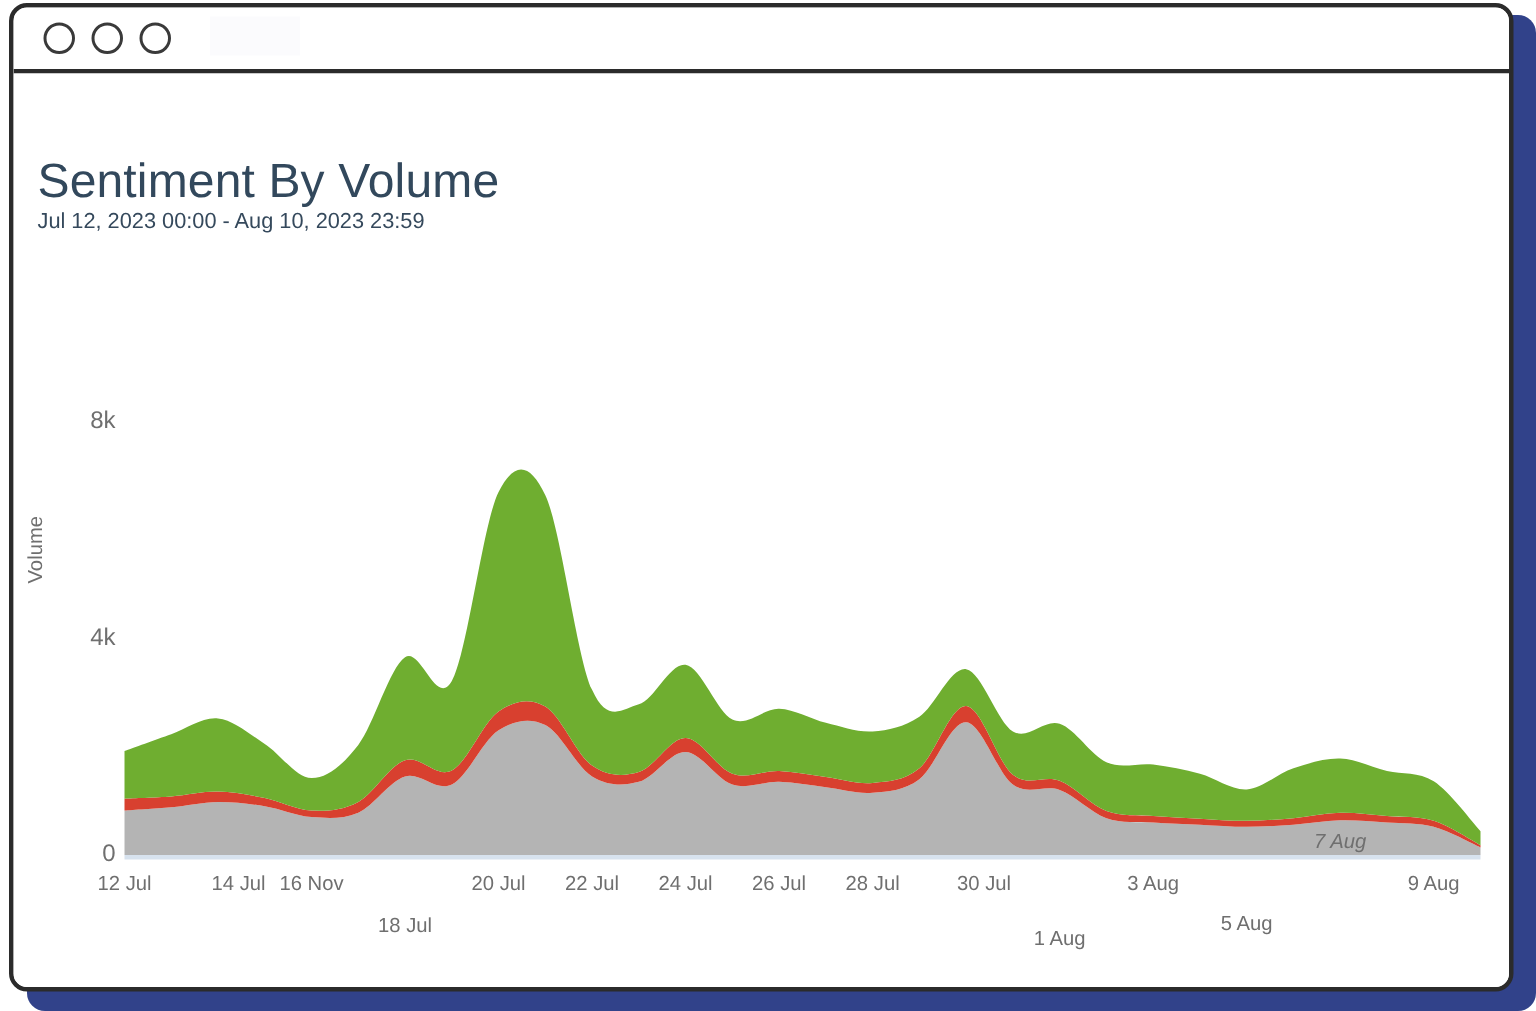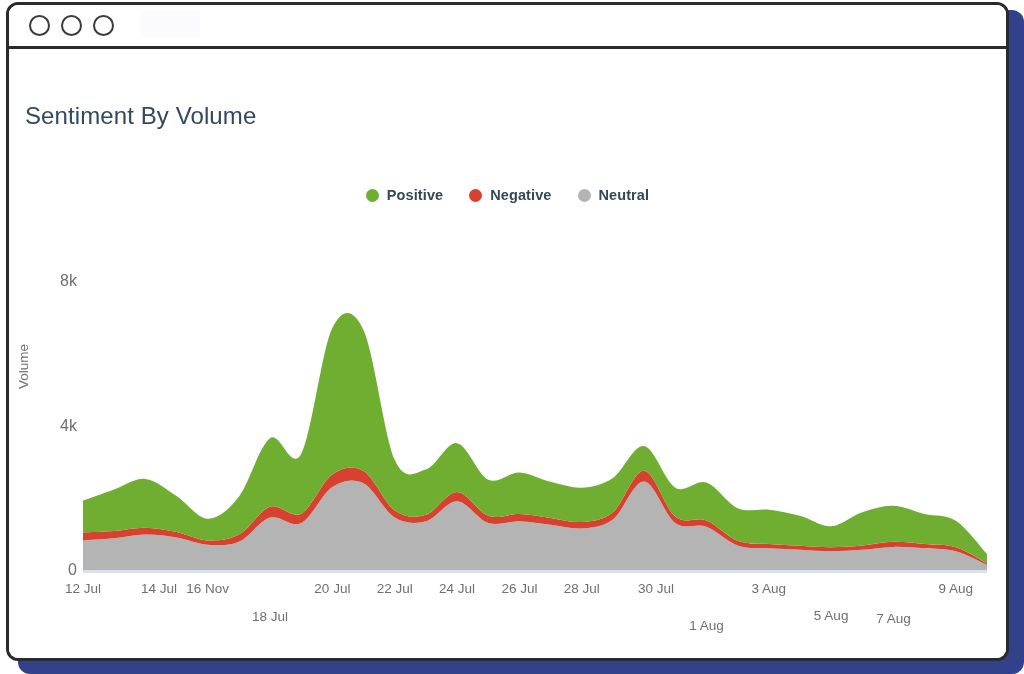--- a/index.html
+++ b/index.html
@@ -58,21 +58,21 @@
     position: relative;
     width: 100%;
     height: 612px;
     background: #ffffff;
     padding: 0;
   }
 
   .chart-title {
     position: absolute;
     left: 16px; top: 53px;
-    font-size: 24px;
+    font-size: 32px;
     font-weight: 400;
     color: #32485c;
     letter-spacing: 0.1px;
   }
   .chart-subtitle {
     position: absolute;
     left: 16px; top: 91px;
     font-size: 14.5px;
     font-weight: 400;
     color: #35495c;
@@ -140,35 +140,22 @@
     <div class="title-bar">
       <span class="dot"></span>
       <span class="dot"></span>
       <span class="dot"></span>
       <span class="tab-ghost"></span>
     </div>
 
     <div class="content">
 
       <div class="chart-title">Sentiment By Volume</div>
+      <div class="chart-subtitle">Jul 12, 2023 00:00 - Aug 10, 2023 23:59</div>
 
-      <div class="legend" id="legend">
-          <div class="legend-item">
-            <span class="legend-swatch" style="background: rgb(111, 174, 48);"></span>
-            <span class="legend-label">Positive</span>
-          </div>
-          <div class="legend-item">
-            <span class="legend-swatch" style="background: rgb(216, 64, 47);"></span>
-            <span class="legend-label">Negative</span>
-          </div>
-          <div class="legend-item">
-            <span class="legend-swatch" style="background: rgb(180, 180, 180);"></span>
-            <span class="legend-label">Neutral</span>
-          </div>
-        </div>
 
       <div class="plot-wrap">
         <svg class="chart" id="chart-svg" width="1000" height="612">
             <path d="M 74.00 491.38 C 79.20 491.02, 94.78 490.17, 105.17 489.21 C 115.56 488.25, 125.95 485.72, 136.34 485.60 C 146.74 485.48, 157.13 486.80, 167.52 488.49 C 177.91 490.17, 188.30 494.99, 198.69 495.71 C 209.08 496.43, 219.47 497.34, 229.86 492.82 C 240.25 488.31, 250.64 471.75, 261.03 468.62 C 271.43 465.49, 281.82 479.16, 292.21 474.04 C 302.60 468.92, 312.99 444.54, 323.38 437.91 C 333.77 431.29, 344.16 429.18, 354.55 434.30 C 364.94 439.42, 375.33 462.30, 385.72 468.62 C 396.11 474.94, 406.51 474.94, 416.90 472.23 C 427.29 469.52, 437.68 452.06, 448.07 452.36 C 458.46 452.66, 468.85 470.73, 479.24 474.04 C 489.63 477.35, 500.02 471.93, 510.41 472.23 C 520.80 472.53, 531.20 474.64, 541.59 475.84 C 551.98 477.05, 562.37 480.36, 572.76 479.46 C 583.15 478.55, 593.54 478.25, 603.93 470.43 C 614.32 462.60, 624.71 431.89, 635.10 432.49 C 645.49 433.10, 655.89 466.51, 666.28 474.04 C 676.67 481.56, 687.06 473.92, 697.45 477.65 C 707.84 481.38, 718.23 492.82, 728.62 496.44 C 739.01 500.05, 749.40 498.60, 759.79 499.32 C 770.18 500.05, 780.57 500.29, 790.97 500.77 C 801.36 501.25, 811.75 502.21, 822.14 502.21 C 832.53 502.21, 842.92 501.49, 853.31 500.77 C 863.70 500.05, 874.09 498.12, 884.48 497.88 C 894.87 497.64, 905.26 498.60, 915.66 499.32 C 926.05 500.05, 936.44 499.45, 946.83 502.21 C 957.22 504.98, 972.80 513.65, 978.00 515.94 L 978.00 521.00 C 972.80 521.00, 957.22 521.00, 946.83 521.00 C 936.44 521.00, 926.05 521.00, 915.66 521.00 C 905.26 521.00, 894.87 521.00, 884.48 521.00 C 874.09 521.00, 863.70 521.00, 853.31 521.00 C 842.92 521.00, 832.53 521.00, 822.14 521.00 C 811.75 521.00, 801.36 521.00, 790.97 521.00 C 780.57 521.00, 770.18 521.00, 759.79 521.00 C 749.40 521.00, 739.01 521.00, 728.62 521.00 C 718.23 521.00, 707.84 521.00, 697.45 521.00 C 687.06 521.00, 676.67 521.00, 666.28 521.00 C 655.89 521.00, 645.49 521.00, 635.10 521.00 C 624.71 521.00, 614.32 521.00, 603.93 521.00 C 593.54 521.00, 583.15 521.00, 572.76 521.00 C 562.37 521.00, 551.98 521.00, 541.59 521.00 C 531.20 521.00, 520.80 521.00, 510.41 521.00 C 500.02 521.00, 489.63 521.00, 479.24 521.00 C 468.85 521.00, 458.46 521.00, 448.07 521.00 C 437.68 521.00, 427.29 521.00, 416.90 521.00 C 406.51 521.00, 396.11 521.00, 385.72 521.00 C 375.33 521.00, 364.94 521.00, 354.55 521.00 C 344.16 521.00, 333.77 521.00, 323.38 521.00 C 312.99 521.00, 302.60 521.00, 292.21 521.00 C 281.82 521.00, 271.43 521.00, 261.03 521.00 C 250.64 521.00, 240.25 521.00, 229.86 521.00 C 219.47 521.00, 209.08 521.00, 198.69 521.00 C 188.30 521.00, 177.91 521.00, 167.52 521.00 C 157.13 521.00, 146.74 521.00, 136.34 521.00 C 125.95 521.00, 115.56 521.00, 105.17 521.00 C 94.78 521.00, 79.20 521.00, 74.00 521.00 Z" fill="#b4b4b4"></path>
             <path d="M 74.00 483.43 C 79.20 483.19, 94.78 482.77, 105.17 481.99 C 115.56 481.20, 125.95 478.55, 136.34 478.73 C 146.74 478.91, 157.13 480.96, 167.52 483.07 C 177.91 485.18, 188.30 490.96, 198.69 491.38 C 209.08 491.80, 219.47 491.20, 229.86 485.60 C 240.25 480.00, 250.64 461.27, 261.03 457.78 C 271.43 454.29, 281.82 470.06, 292.21 464.64 C 302.60 459.23, 312.99 432.37, 323.38 425.27 C 333.77 418.16, 344.16 416.00, 354.55 422.02 C 364.94 428.04, 375.33 454.11, 385.72 461.39 C 396.11 468.68, 406.51 468.80, 416.90 465.73 C 427.29 462.66, 437.68 442.79, 448.07 442.97 C 458.46 443.15, 468.85 463.14, 479.24 466.81 C 489.63 470.49, 500.02 464.65, 510.41 465.01 C 520.80 465.37, 531.20 467.66, 541.59 468.98 C 551.98 470.30, 562.37 473.92, 572.76 472.95 C 583.15 471.99, 593.54 471.75, 603.93 463.20 C 614.32 454.65, 624.71 420.93, 635.10 421.66 C 645.49 422.38, 655.89 459.23, 666.28 467.54 C 676.67 475.84, 687.06 467.47, 697.45 471.51 C 707.84 475.54, 718.23 487.83, 728.62 491.74 C 739.01 495.65, 749.40 494.15, 759.79 494.99 C 770.18 495.83, 780.57 496.25, 790.97 496.80 C 801.36 497.34, 811.75 498.30, 822.14 498.24 C 832.53 498.18, 842.92 497.34, 853.31 496.44 C 863.70 495.53, 874.09 493.06, 884.48 492.82 C 894.87 492.58, 905.26 494.09, 915.66 494.99 C 926.05 495.89, 936.44 494.99, 946.83 498.24 C 957.22 501.49, 972.80 511.79, 978.00 514.50 L 978.00 515.94 C 972.80 513.65, 957.22 504.98, 946.83 502.21 C 936.44 499.45, 926.05 500.05, 915.66 499.32 C 905.26 498.60, 894.87 497.64, 884.48 497.88 C 874.09 498.12, 863.70 500.05, 853.31 500.77 C 842.92 501.49, 832.53 502.21, 822.14 502.21 C 811.75 502.21, 801.36 501.25, 790.97 500.77 C 780.57 500.29, 770.18 500.05, 759.79 499.32 C 749.40 498.60, 739.01 500.05, 728.62 496.44 C 718.23 492.82, 707.84 481.38, 697.45 477.65 C 687.06 473.92, 676.67 481.56, 666.28 474.04 C 655.89 466.51, 645.49 433.10, 635.10 432.49 C 624.71 431.89, 614.32 462.60, 603.93 470.43 C 593.54 478.25, 583.15 478.55, 572.76 479.46 C 562.37 480.36, 551.98 477.05, 541.59 475.84 C 531.20 474.64, 520.80 472.53, 510.41 472.23 C 500.02 471.93, 489.63 477.35, 479.24 474.04 C 468.85 470.73, 458.46 452.66, 448.07 452.36 C 437.68 452.06, 427.29 469.52, 416.90 472.23 C 406.51 474.94, 396.11 474.94, 385.72 468.62 C 375.33 462.30, 364.94 439.42, 354.55 434.30 C 344.16 429.18, 333.77 431.29, 323.38 437.91 C 312.99 444.54, 302.60 468.92, 292.21 474.04 C 281.82 479.16, 271.43 465.49, 261.03 468.62 C 250.64 471.75, 240.25 488.31, 229.86 492.82 C 219.47 497.34, 209.08 496.43, 198.69 495.71 C 188.30 494.99, 177.91 490.17, 167.52 488.49 C 157.13 486.80, 146.74 485.48, 136.34 485.60 C 125.95 485.72, 115.56 488.25, 105.17 489.21 C 94.78 490.17, 79.20 491.02, 74.00 491.38 Z" fill="#d8402f"></path>
             <path d="M 74.00 451.64 C 79.20 449.77, 94.78 444.05, 105.17 440.44 C 115.56 436.83, 125.95 428.88, 136.34 429.97 C 146.74 431.05, 157.13 440.32, 167.52 446.94 C 177.91 453.57, 188.30 469.58, 198.69 469.70 C 209.08 469.82, 219.47 461.09, 229.86 447.67 C 240.25 434.24, 250.64 396.25, 261.03 389.14 C 271.43 382.04, 281.82 423.40, 292.21 405.04 C 302.60 386.68, 312.99 299.61, 323.38 278.96 C 333.77 258.31, 344.16 259.15, 354.55 281.13 C 364.94 303.11, 375.33 387.58, 385.72 410.82 C 396.11 434.06, 406.51 423.34, 416.90 420.57 C 427.29 417.80, 437.68 392.52, 448.07 394.20 C 458.46 395.89, 468.85 425.81, 479.24 430.69 C 489.63 435.56, 500.02 423.10, 510.41 423.46 C 520.80 423.82, 531.20 430.33, 541.59 432.86 C 551.98 435.38, 562.37 439.30, 572.76 438.63 C 583.15 437.97, 593.54 435.81, 603.93 428.88 C 614.32 421.96, 624.71 395.47, 635.10 397.09 C 645.49 398.72, 655.89 432.55, 666.28 438.63 C 676.67 444.72, 687.06 430.15, 697.45 433.58 C 707.84 437.01, 718.23 454.71, 728.62 459.23 C 739.01 463.74, 749.40 459.41, 759.79 460.67 C 770.18 461.94, 780.57 464.04, 790.97 466.81 C 801.36 469.58, 811.75 477.89, 822.14 477.29 C 832.53 476.69, 842.92 466.63, 853.31 463.20 C 863.70 459.77, 874.09 456.40, 884.48 456.70 C 894.87 457.00, 905.26 462.48, 915.66 465.01 C 926.05 467.54, 936.44 465.19, 946.83 471.87 C 957.22 478.55, 972.80 499.57, 978.00 505.11 L 978.00 514.50 C 972.80 511.79, 957.22 501.49, 946.83 498.24 C 936.44 494.99, 926.05 495.89, 915.66 494.99 C 905.26 494.09, 894.87 492.58, 884.48 492.82 C 874.09 493.06, 863.70 495.53, 853.31 496.44 C 842.92 497.34, 832.53 498.18, 822.14 498.24 C 811.75 498.30, 801.36 497.34, 790.97 496.80 C 780.57 496.25, 770.18 495.83, 759.79 494.99 C 749.40 494.15, 739.01 495.65, 728.62 491.74 C 718.23 487.83, 707.84 475.54, 697.45 471.51 C 687.06 467.47, 676.67 475.84, 666.28 467.54 C 655.89 459.23, 645.49 422.38, 635.10 421.66 C 624.71 420.93, 614.32 454.65, 603.93 463.20 C 593.54 471.75, 583.15 471.99, 572.76 472.95 C 562.37 473.92, 551.98 470.30, 541.59 468.98 C 531.20 467.66, 520.80 465.37, 510.41 465.01 C 500.02 464.65, 489.63 470.49, 479.24 466.81 C 468.85 463.14, 458.46 443.15, 448.07 442.97 C 437.68 442.79, 427.29 462.66, 416.90 465.73 C 406.51 468.80, 396.11 468.68, 385.72 461.39 C 375.33 454.11, 364.94 428.04, 354.55 422.02 C 344.16 416.00, 333.77 418.16, 323.38 425.27 C 312.99 432.37, 302.60 459.23, 292.21 464.64 C 281.82 470.06, 271.43 454.29, 261.03 457.78 C 250.64 461.27, 240.25 480.00, 229.86 485.60 C 219.47 491.20, 209.08 491.80, 198.69 491.38 C 188.30 490.96, 177.91 485.18, 167.52 483.07 C 157.13 480.96, 146.74 478.91, 136.34 478.73 C 125.95 478.55, 115.56 481.20, 105.17 481.99 C 94.78 482.77, 79.20 483.19, 74.00 483.43 Z" fill="#6fae30"></path>
             <line x1="74" x2="978" y1="522.5" y2="522.5" stroke="#d7e2ee" stroke-width="3"></line>
           </svg>
 
         <div class="y-ticks-holder" id="yticks">
@@ -185,20 +172,20 @@
             <div class="x-tick" style="left: 261.034px; top: 532px; margin-top: 28px;">18 Jul</div>
             <div class="x-tick" style="left: 323.379px; top: 532px;">20 Jul</div>
             <div class="x-tick" style="left: 385.724px; top: 532px;">22 Jul</div>
             <div class="x-tick" style="left: 448.069px; top: 532px;">24 Jul</div>
             <div class="x-tick" style="left: 510.414px; top: 532px;">26 Jul</div>
             <div class="x-tick" style="left: 572.759px; top: 532px;">28 Jul</div>
             <div class="x-tick" style="left: 647px; top: 532px;">30 Jul</div>
             <div class="x-tick" style="left: 697.448px; top: 532px; margin-top: 37px;">1 Aug</div>
             <div class="x-tick" style="left: 759.793px; top: 532px;">3 Aug</div>
             <div class="x-tick" style="left: 822.138px; top: 532px; margin-top: 27px;">5 Aug</div>
-            <div class="x-tick" style="left: 884.483px; top: 562px;">7 Aug</div>
+            <div class="x-tick" style="left: 884.483px; top: 504px; font-style: italic;">7 Aug</div>
             <div class="x-tick" style="left: 946.828px; top: 532px;">9 Aug</div>
           </div>
       </div>
 
     </div>
   </div>
 </div>
 
 </body></html>

